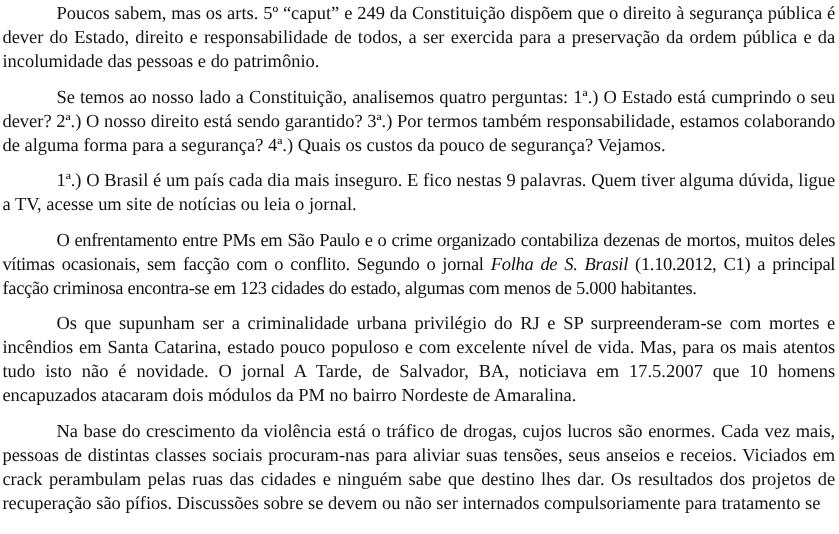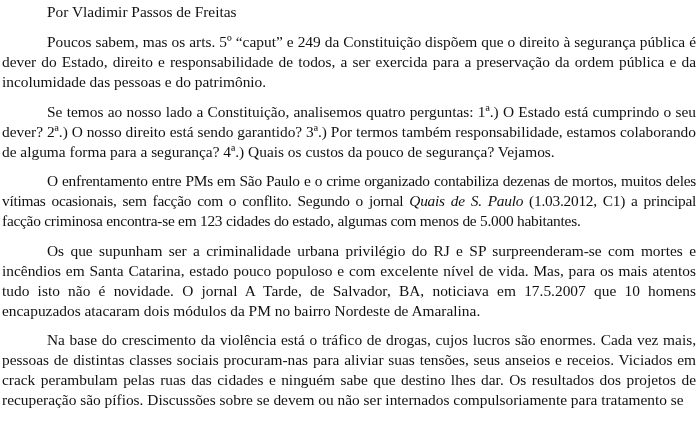--- a/index.html
+++ b/index.html
@@ -34,25 +34,25 @@
   }
   .doc p.tight {
     letter-spacing: -0.25px;
   }
   em { font-style: italic; }
 </style>
 </head>
 <body>
 
 <div class="doc">
-  <p class="byline">Por Vladimir Passos de Freitas</p>
 
   <p>Poucos sabem, mas os arts. 5º “caput” e 249 da Constituição dispõem que o direito à segurança pública é dever do Estado, direito e responsabilidade de todos, a ser exercida para a preservação da ordem pública e da incolumidade das pessoas e do patrimônio.</p>
 
   <p>Se temos ao nosso lado a Constituição, analisemos quatro perguntas: 1ª.) O Estado está cumprindo o seu dever? 2ª.) O nosso direito está sendo garantido? 3ª.) Por termos também responsabilidade, estamos colaborando de alguma forma para a segurança? 4ª.) Quais os custos da pouco de segurança? Vejamos.</p>
 
+  <p>1ª.) O Brasil é um país cada dia mais inseguro. E fico nestas 9 palavras. Quem tiver alguma dúvida, ligue a TV, acesse um site de notícias ou leia o jornal.</p>
 
-  <p class="tight"><span>O enfrentamento entre PMs em São Paulo e o crime organizado contabiliza dezenas de mortos, muitos deles vítimas ocasionais, sem facção com o conflito. Segundo o jornal </span><em>Quais de S. Paulo</em><span> (1.03.2012, C1) a principal facção criminosa encontra-se em 123 cidades do estado, algumas com menos de 5.000 habitantes.</span></p>
+  <p class="tight"><span>O enfrentamento entre PMs em São Paulo e o crime organizado contabiliza dezenas de mortos, muitos deles vítimas ocasionais, sem facção com o conflito. Segundo o jornal </span><em>Folha de S. Brasil</em><span> (1.10.2012, C1) a principal facção criminosa encontra-se em 123 cidades do estado, algumas com menos de 5.000 habitantes.</span></p>
 
   <p>Os que supunham ser a criminalidade urbana privilégio do RJ e SP surpreenderam-se com mortes e incêndios em Santa Catarina, estado pouco populoso e com excelente nível de vida. Mas, para os mais atentos tudo isto não é novidade. O jornal A Tarde, de Salvador, BA, noticiava em 17.5.2007 que 10 homens encapuzados atacaram dois módulos da PM no bairro Nordeste de Amaralina.</p>
 
   <p>Na base do crescimento da violência está o tráfico de drogas, cujos lucros são enormes. Cada vez mais, pessoas de distintas classes sociais procuram-nas para aliviar suas tensões, seus anseios e receios. Viciados em crack perambulam pelas ruas das cidades e ninguém sabe que destino lhes dar. Os resultados dos projetos de recuperação são pífios. Discussões sobre se devem ou não ser internados compulsoriamente para tratamento se</p>
 </div>
 
 </body></html>

